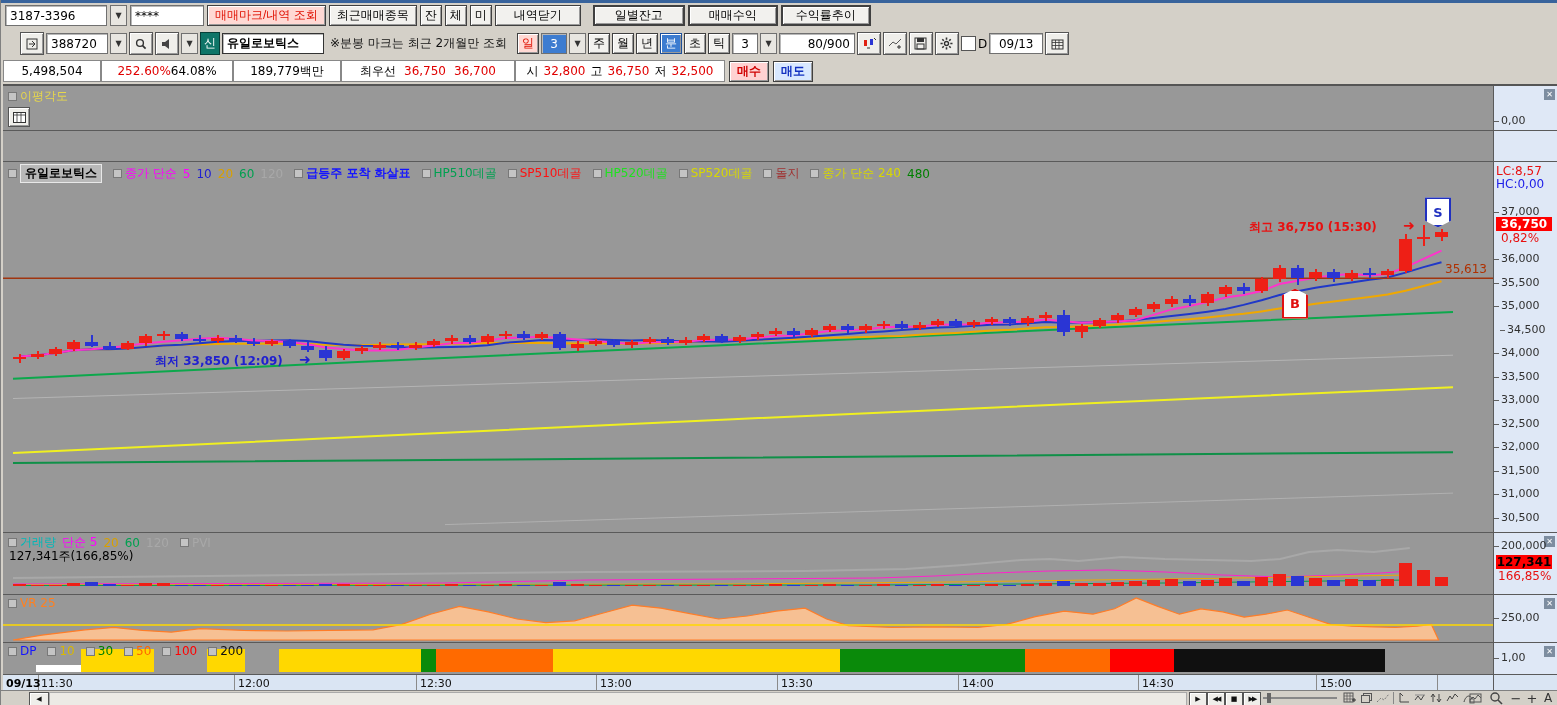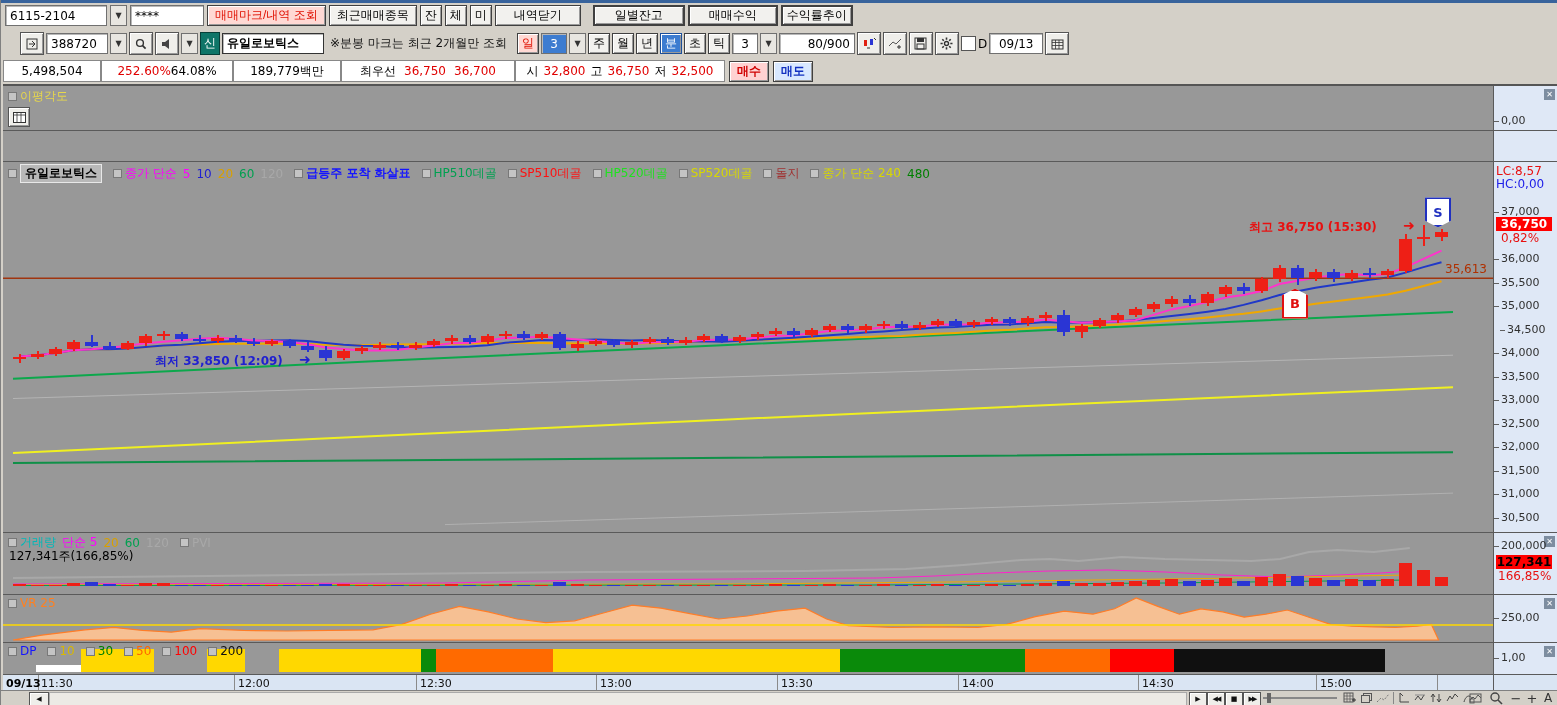--- a/index.html
+++ b/index.html
@@ -36,33 +36,33 @@
   .bbtn{position:absolute;top:1px;height:12px;background:#efeeea;border:1px solid #555;box-shadow:inset 1px 1px 0 #fff;display:flex;align-items:center;justify-content:center;font-size:7px;color:#111;cursor:pointer;}
   .flaticon{position:absolute;top:0px;height:14px;display:flex;align-items:center;justify-content:center;color:#555;font-size:11px;cursor:pointer;}
 </style>
 </head>
 <body>
 
 <div id="app">
   <div class="abs" id="titlebar-strip" style="top:0;left:0;width:1557px;height:3px;background:#38639c;"></div>
 
   <div class="abs row" id="toolbar1" style="top:5px;left:4px;gap:3px;">
-    <span class="field" style="width:92px;">6115-2104</span>
+    <span class="field" style="width:92px;">3187-3396</span>
       <span class="combo-arrow">▼</span>
     <span class="field" style="width:64px;">****</span>
     <button class="btn pink">매매마크/내역 조회</button>
     <button class="btn">최근매매종목</button>
     <button class="btn small">잔</button>
     <button class="btn small">체</button>
     <button class="btn small">미</button>
     <button class="btn" style="width:86px;">내역닫기</button>
     <span class="sep6"></span>
     <button class="btn" style="width:92px;border-width:2px;">일별잔고</button>
     <button class="btn" style="width:90px;border-width:2px;">매매수익</button>
-    <button class="btn" style="width:72px;border-width:2px;">수익률추이</button>
+    <button class="btn" style="width:90px;border-width:2px;">수익률추이</button>
   </div>
 
   <div class="abs row" id="toolbar2" style="top:32px;left:4px;gap:2px;padding-left:15px;">
     <span class="iconbtn">
         <svg width="12" height="12">
           <rect x="1" y="1" width="10" height="10" fill="none" stroke="#333"></rect>
           <path d="M3 6h5M6 3l3 3-3 3" stroke="#333" fill="none"></path>
         </svg>
       </span>
     <span class="field" style="width:52px;">388720</span>

